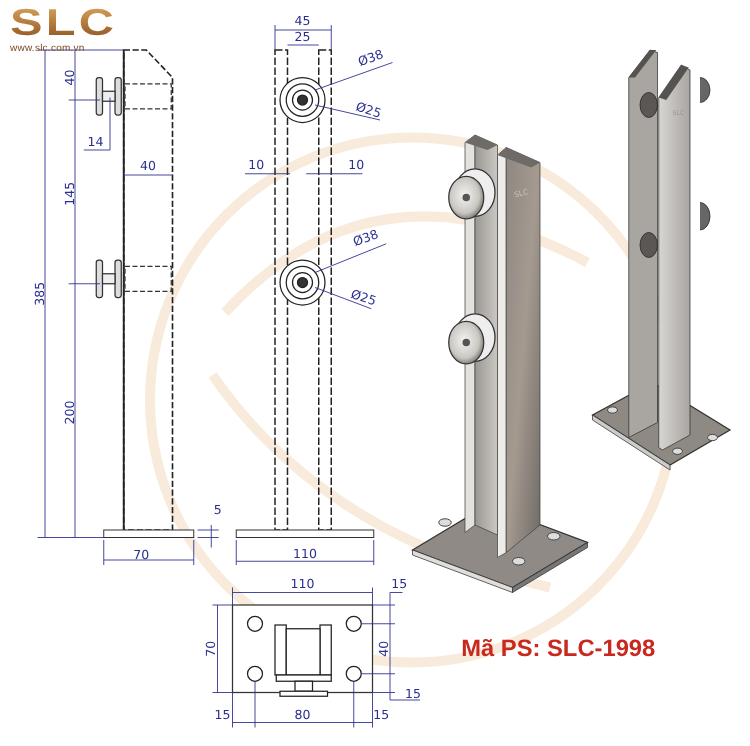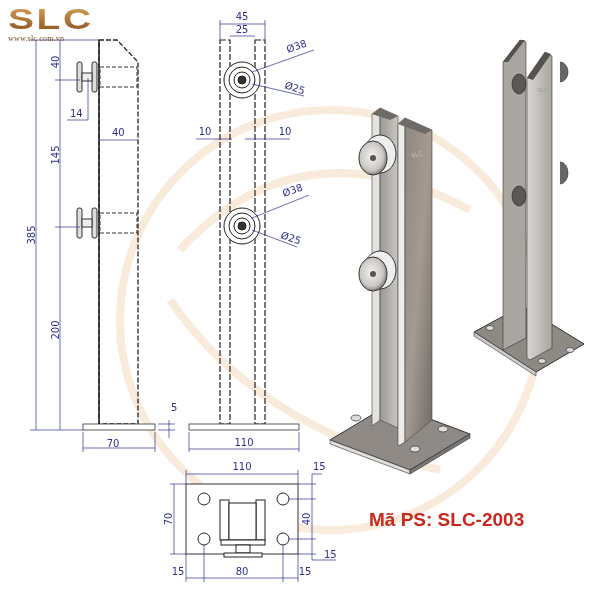--- a/index.html
+++ b/index.html
@@ -2,21 +2,21 @@
 <html><head>
 <meta charset="utf-8">
 <style>
   html,body{margin:0;padding:0;background:#fff;}
   body{width:600px;height:597px;position:relative;overflow:hidden;font-family:"DejaVu Sans",sans-serif;}
   #canvas{position:absolute;left:0;top:0;width:600px;height:597px;}
   .logo{position:absolute;left:8px;top:4px;width:92px;}
   .logo-text{font-family:"Liberation Sans",sans-serif;font-weight:bold;font-size:30px;letter-spacing:2px;
     color:#b87733;line-height:30px;transform:scaleX(1.3);transform-origin:left top;
     background:linear-gradient(#d9a45c,#8a4f1c);-webkit-background-clip:text;background-clip:text;-webkit-text-fill-color:transparent;}
-  .logo-url{font-family:Liberation Serif, serif;font-size:8px;color:#7a4a20;margin-top:0px;letter-spacing:0.2px;}
+  .logo-url{font-family:Liberation Sans, sans-serif;font-size:8px;color:#7a4a20;margin-top:0px;letter-spacing:0.2px;}
   .code{position:absolute;left:369px;top:509px;font-family:"Liberation Sans",sans-serif;font-weight:bold;
     font-size:19px;color:#c8281e;white-space:nowrap;}
   .dim{font-family:"DejaVu Sans",sans-serif;font-size:10px;fill:#2b2f8f;}
 </style>
 </head>
 <body>
 
 <svg id="canvas" viewBox="0 0 600 597" xmlns="http://www.w3.org/2000/svg">
   <defs>
     <linearGradient id="steelA" x1="0" x2="1" y1="0" y2="0">
@@ -227,13 +227,13 @@
     <path d="M560 162 A8 11 0 0 1 560 184" fill="#666" stroke="#222" stroke-width="0.6"></path>
     <text x="538" y="92" font-size="5" fill="#999" font-family="DejaVu Sans, sans-serif">SLC</text>
   </g>
 </svg>
 
 <div class="logo">
   <div class="logo-text">SLC</div>
   <div class="logo-url">www.slc.com.vn</div>
 </div>
 
-<div class="code">Mã PS: SLC-2003</div>
+<div class="code">Mã PS: SLC-1998</div>
 
 </body></html>

